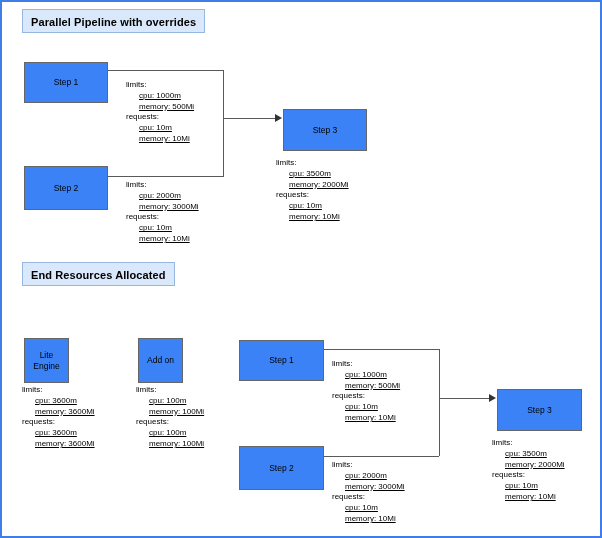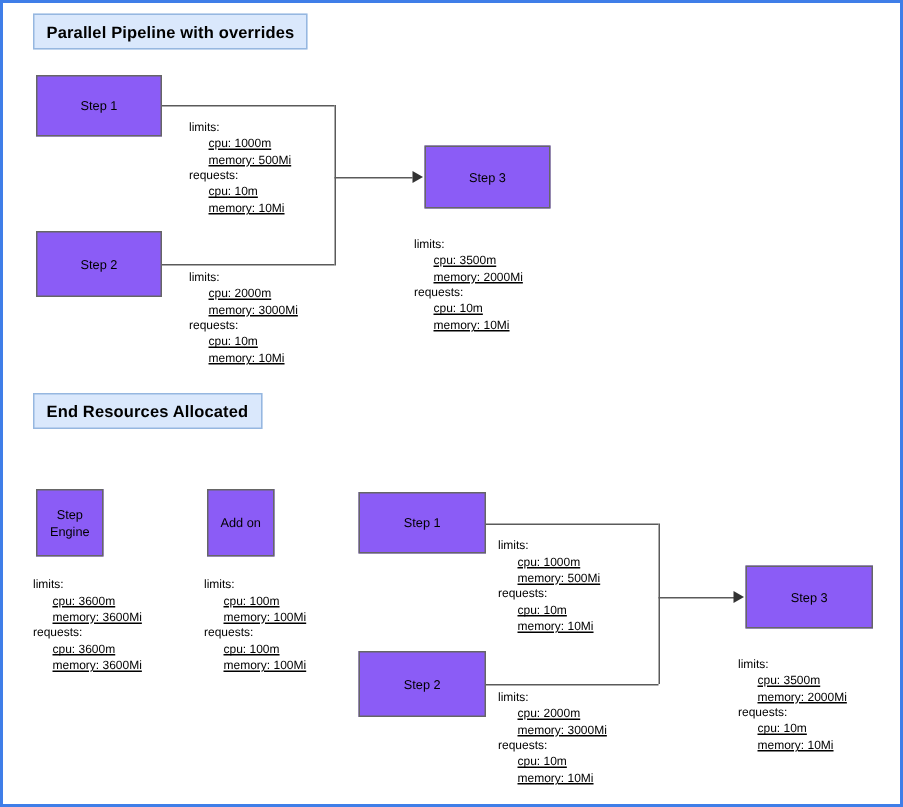--- a/index.html
+++ b/index.html
@@ -33,30 +33,31 @@
     line-height: 24px;
     height: 24px;
     padding: 0 8px;
     white-space: nowrap;
     letter-spacing: 0.1px;
   }
 
   
   .node {
     position: absolute;
-    background: #8b5cf6;
+    background: #3b82f6;
     border: 1px solid #666666;
     box-sizing: border-box;
     display: flex;
     align-items: center;
     justify-content: center;
     text-align: center;
     font-size: 8.5px;
     color: #000000;
     line-height: 11px;
+    margin-top: 12px;
   }
   .node span { display: block; }
 
   
   .hline {
     position: absolute;
     height: 0;
     border-top: 1px solid #5a5a5a;
   }
   .vline {
@@ -136,21 +137,21 @@
     <span class="v">memory: 2000Mi</span>
     <span class="k">requests:</span>
     <span class="v">cpu: 10m</span>
     <span class="v">memory: 10Mi</span>
   </div>
 
   <div class="section-header" style="left:20px; top:260px;">End Resources Allocated</div>
 
   <div class="node" style="left:22px; top:324px; width:45px; height:45px;">
     <div>
-      <span>Step</span>
+      <span>Lite</span>
       <span>Engine</span>
     </div>
   </div>
 
   <div class="node" style="left:136px; top:324px; width:45px; height:45px;">
     <span>Add on</span>
   </div>
 
   <div class="res" style="left:20px; top:383px;">
     <span class="k">limits:</span>

